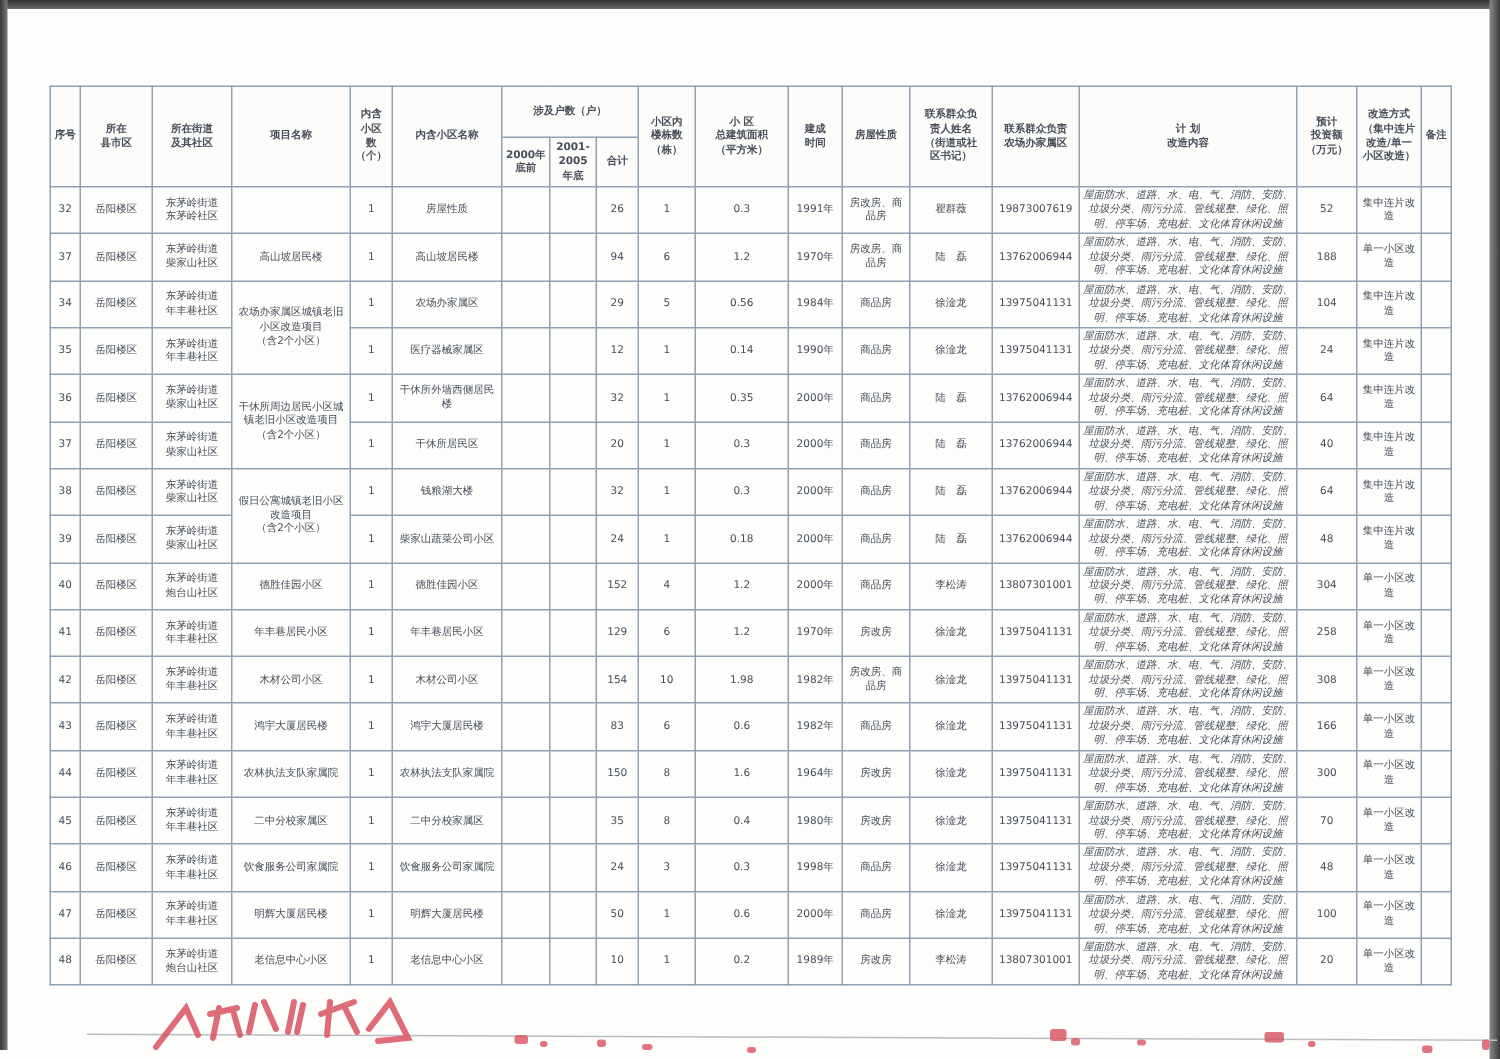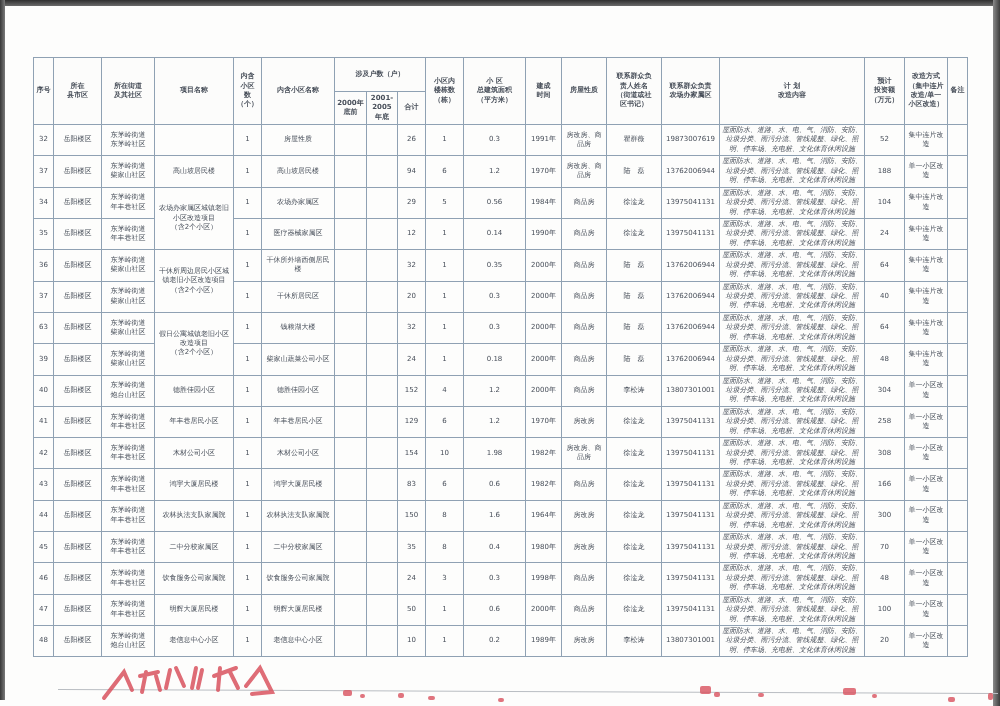--- a/index.html
+++ b/index.html
@@ -242,21 +242,21 @@
           <td>2000年</td>
           <td>商品房</td>
           <td>陆　磊</td>
           <td class="num">13762006944</td>
           <td class="left">屋面防水、道路、水、电、气、消防、安防、垃圾分类、雨污分流、管线规整、绿化、照明、停车场、充电桩、文化体育休闲设施</td>
           <td class="num">40</td>
           <td>集中连片改造</td>
           <td></td>
         </tr>
         <tr>
-          <td class="num">63</td>
+          <td class="num">38</td>
           <td>岳阳楼区</td>
           <td>东茅岭街道
 柴家山社区</td>
           <td rowspan="2">假日公寓城镇老旧小区改造项目
 （含2个小区）</td>
           <td class="num">1</td>
           <td>钱粮湖大楼</td>
           <td></td>
           <td></td>
           <td class="num">32</td>

